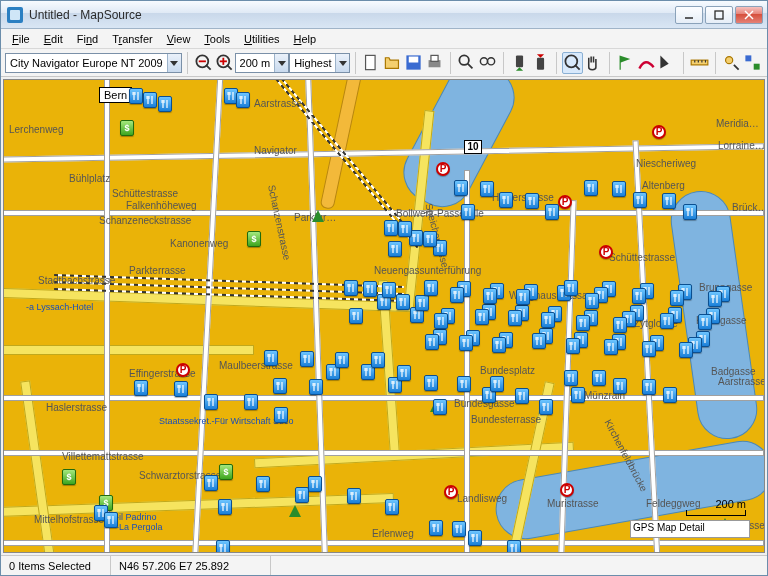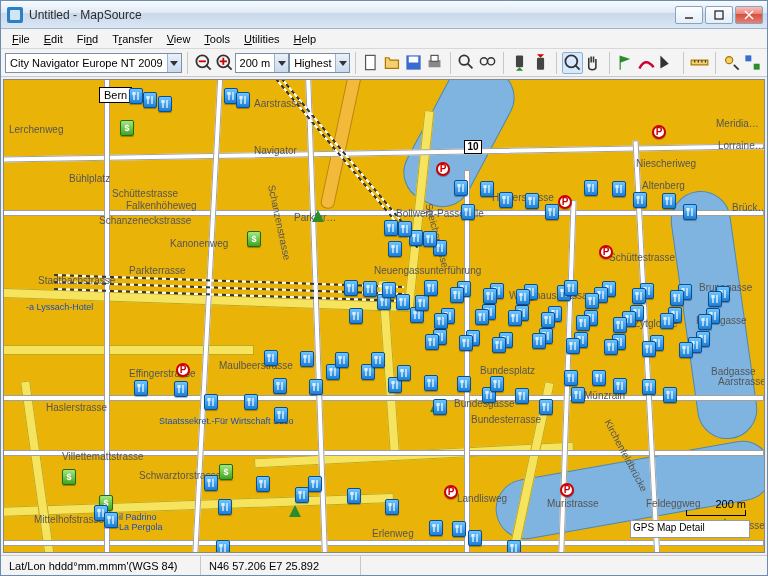--- a/index.html
+++ b/index.html
@@ -1352,17 +1352,17 @@
 
       <div class="scalebar">
         <div style="text-align:right">200 m</div>
         <div class="bar"></div>
       </div>
       <div class="zoom-slider">GPS Map Detail</div>
     </div>
   </div>
 
   <div class="statusbar">
-    <div class="cell" style="width:200px">Lat/Lon hddd°mm.mmm'(WGS 84)</div>
+    <div class="cell" style="width:110px">0 Items Selected</div>
     <div class="cell" style="width:160px">N46 57.206 E7 25.892</div>
     <div class="cell" style="flex:1;border-right:none"></div>
   </div>
 </div>
 
 </body></html>

